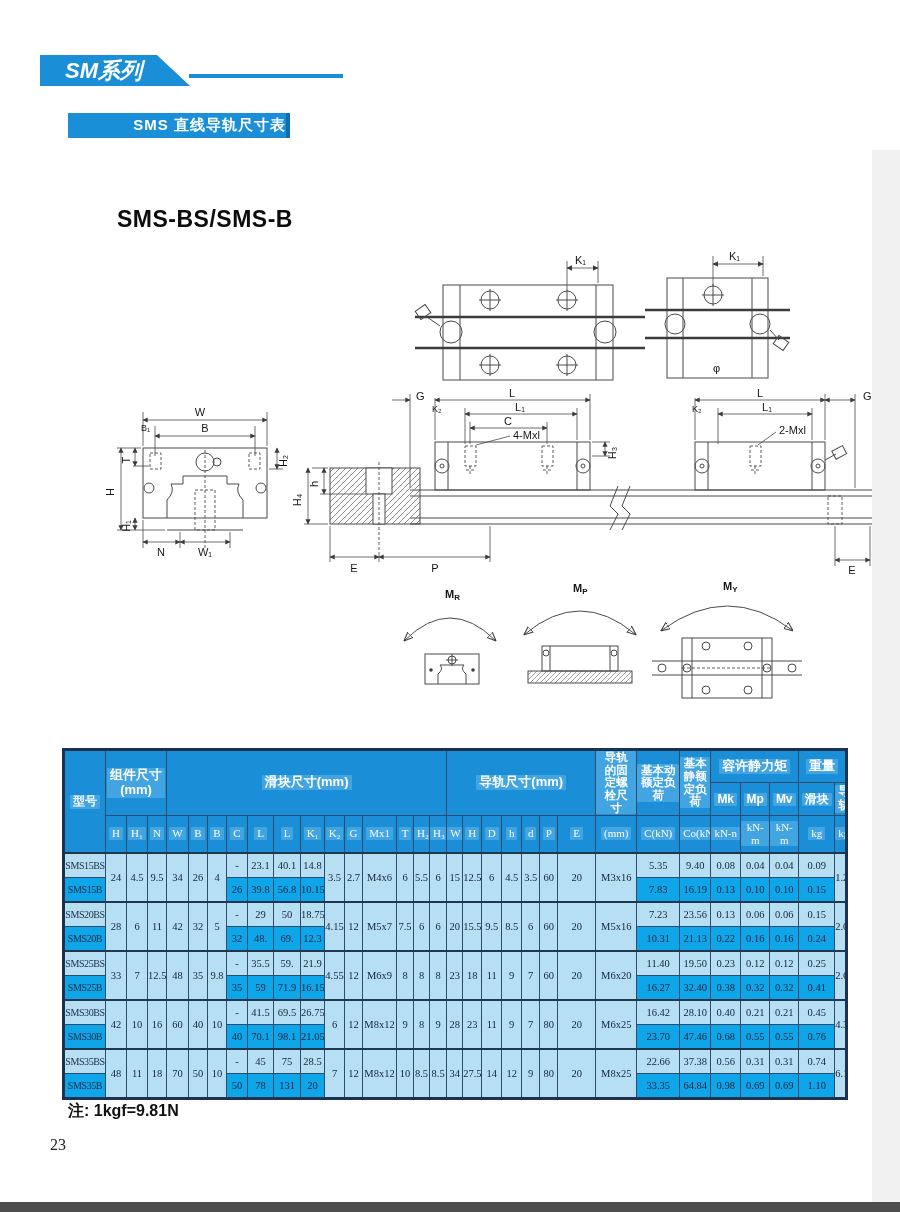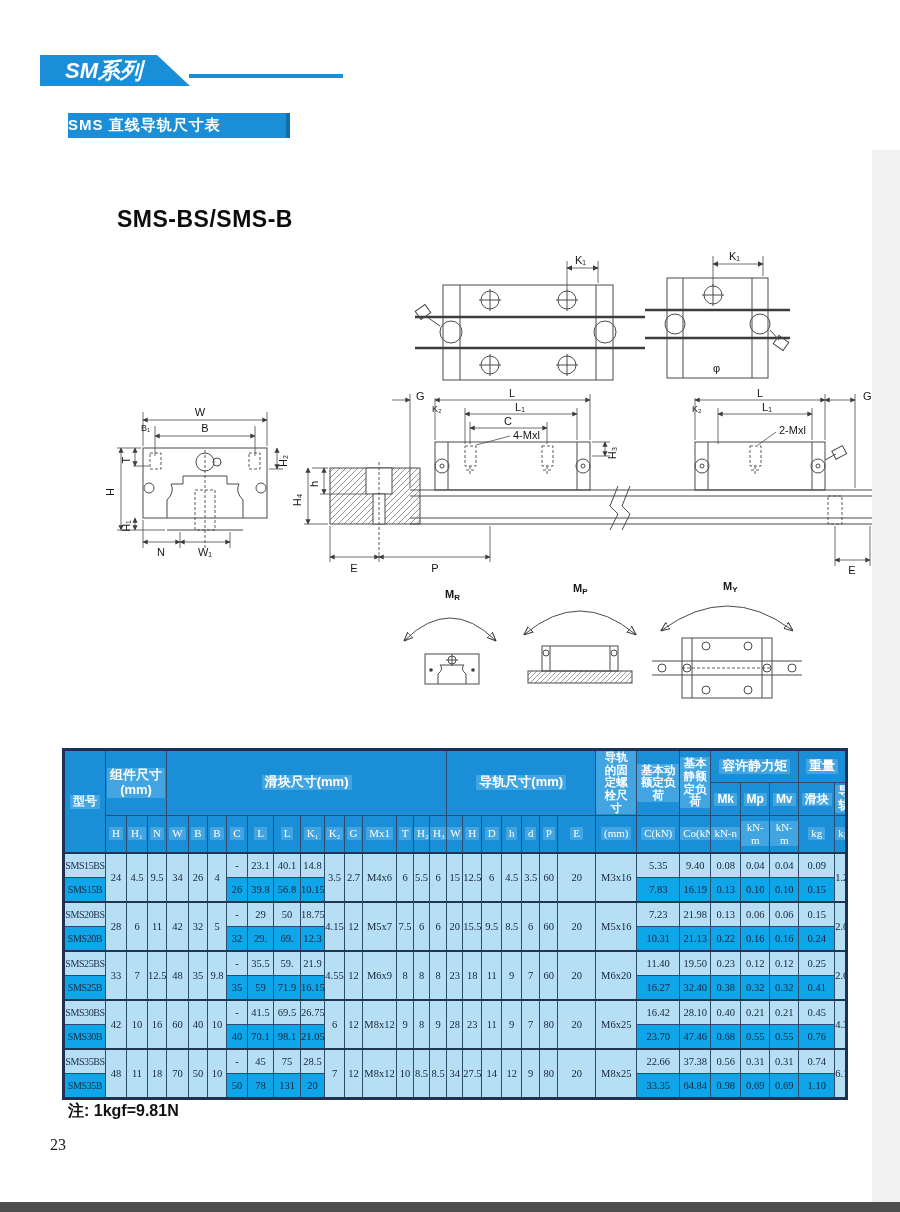--- a/index.html
+++ b/index.html
@@ -8,21 +8,21 @@
   .abs{position:absolute;}
 
   
   #banner{left:40px;top:47px;width:150px;height:31px;background:#1a8fd8;
           clip-path:polygon(0 0,78% 0,100% 100%,0 100%);
           color:#fff;font:italic bold 22px "Liberation Sans",sans-serif;
           display:flex;align-items:center;padding-left:25px;box-sizing:border-box;margin-top:8px;}
   #rule{left:189px;top:74px;width:154px;height:4px;background:#1a8fd8;}
   #section{left:68px;top:113px;width:222px;height:25px;background:#1a8fd8;
            color:#fff;font-weight:bold;font-size:15px;letter-spacing:1px;
-           display:flex;align-items:center;justify-content:flex-start;
+           display:flex;align-items:center;justify-content:flex-end;
            border-right:4px solid #0f6fae;box-sizing:border-box;}
   #ptitle{left:117px;top:206px;font-weight:bold;font-size:23px;color:#0c0c0c;letter-spacing:.5px;}
 
   
   svg{overflow:visible;}
   .ln{stroke:#4a4a4a;fill:none;stroke-width:1;}
   .thk{stroke:#3c3c3c;fill:none;stroke-width:2.6;}
   .dsh{stroke:#4a4a4a;fill:none;stroke-width:.9;stroke-dasharray:3 2;}
   .dim{stroke:#4a4a4a;fill:none;stroke-width:.8;}
   .lbl{fill:#161616;font-family:"Liberation Sans",sans-serif;font-size:11px;}
@@ -497,31 +497,31 @@
           <td rowspan="2" class="sh">6</td>
           <td rowspan="2" class="sh">20</td>
           <td rowspan="2" class="sh">15.5</td>
           <td rowspan="2" class="sh">9.5</td>
           <td rowspan="2" class="sh">8.5</td>
           <td rowspan="2" class="sh">6</td>
           <td rowspan="2" class="sh">60</td>
           <td rowspan="2" class="sh">20</td>
           <td rowspan="2" class="sh">M5x16</td>
           <td>7.23</td>
-          <td>21.98</td>
+          <td>23.56</td>
           <td>0.13</td>
           <td>0.06</td>
           <td>0.06</td>
           <td>0.15</td>
           <td rowspan="2" class="sh">2.08</td>
         </tr>
         <tr class="rb">
           <td class="model">SMS20B</td>
           <td>32</td>
-          <td>29.</td>
+          <td>48.</td>
           <td>69.</td>
           <td>12.3</td>
           <td>10.31</td>
           <td>21.13</td>
           <td>0.22</td>
           <td>0.16</td>
           <td>0.16</td>
           <td>0.24</td>
         </tr>
         <tr class="rbs gstart">

